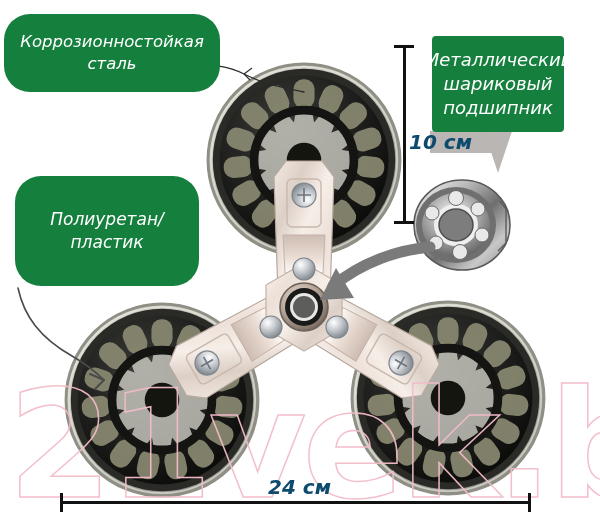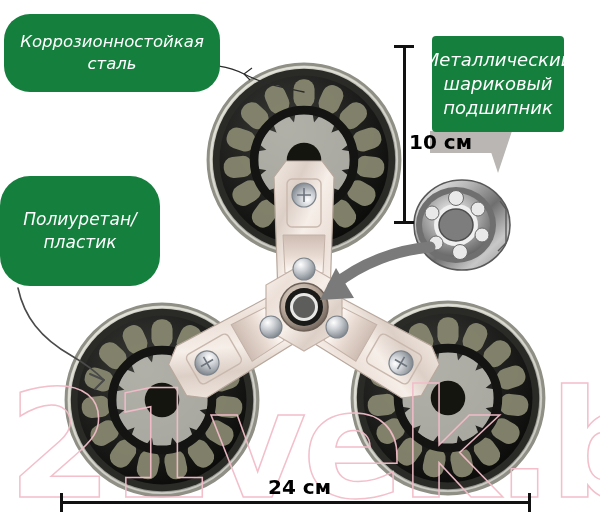--- a/index.html
+++ b/index.html
@@ -52,23 +52,22 @@
     justify-content:center;
   }
   .callout.rounded{border-radius:26px;}
   .callout .ctext{display:block;padding:0 8px;white-space:pre-line;}
 
   #callout-steel{
     left:4px; top:14px; width:216px; height:78px;
     font-size:16.5px;
   }
   #callout-poly{
-    left:0; top:176px; width:160px; height:110px;
+    left:15px; top:176px; width:184px; height:110px;
     font-size:17px;
-    border-radius:30px;
   }
   #callout-bearing{
     left:432px; top:36px; width:132px; height:96px;
     font-size:18px;
     border-radius:4px;
   }
   
   #bearing-tail{
     position:absolute;
     left:484px; top:131px;
@@ -91,22 +90,22 @@
   #dim-v-line{left:403px; top:46px; width:2.5px; height:177px;}
   #dim-v-cap-top{left:394px; top:45px; width:20px; height:2.5px;}
   #dim-v-cap-bot{left:394px; top:221px; width:20px; height:2.5px;}
   #dim-h-line{left:60px; top:501px; width:470px; height:2.5px;}
   #dim-h-cap-l{left:60px; top:493px; width:2.5px; height:19px;}
   #dim-h-cap-r{left:528px; top:493px; width:2.5px; height:19px;}
 
   .dimlabel{
     position:absolute;
     font-family:"DejaVu Sans", sans-serif;
-    font-weight:bold;
-    color:#000000;
+    font-style:italic;font-weight:bold;
+    color:#0c4a6e;
     z-index:8;
     white-space:nowrap;
   }
   #dim-v-label{left:409px; top:130px; font-size:20px;}
   #dim-h-label{left:268px; top:475px; font-size:20px;}
 
   
   .leader{position:absolute;left:0;top:0;width:600px;height:527px;z-index:4;pointer-events:none;}
   .arrow-big{position:absolute;left:0;top:0;width:600px;height:527px;z-index:5;pointer-events:none;}
 </style>

